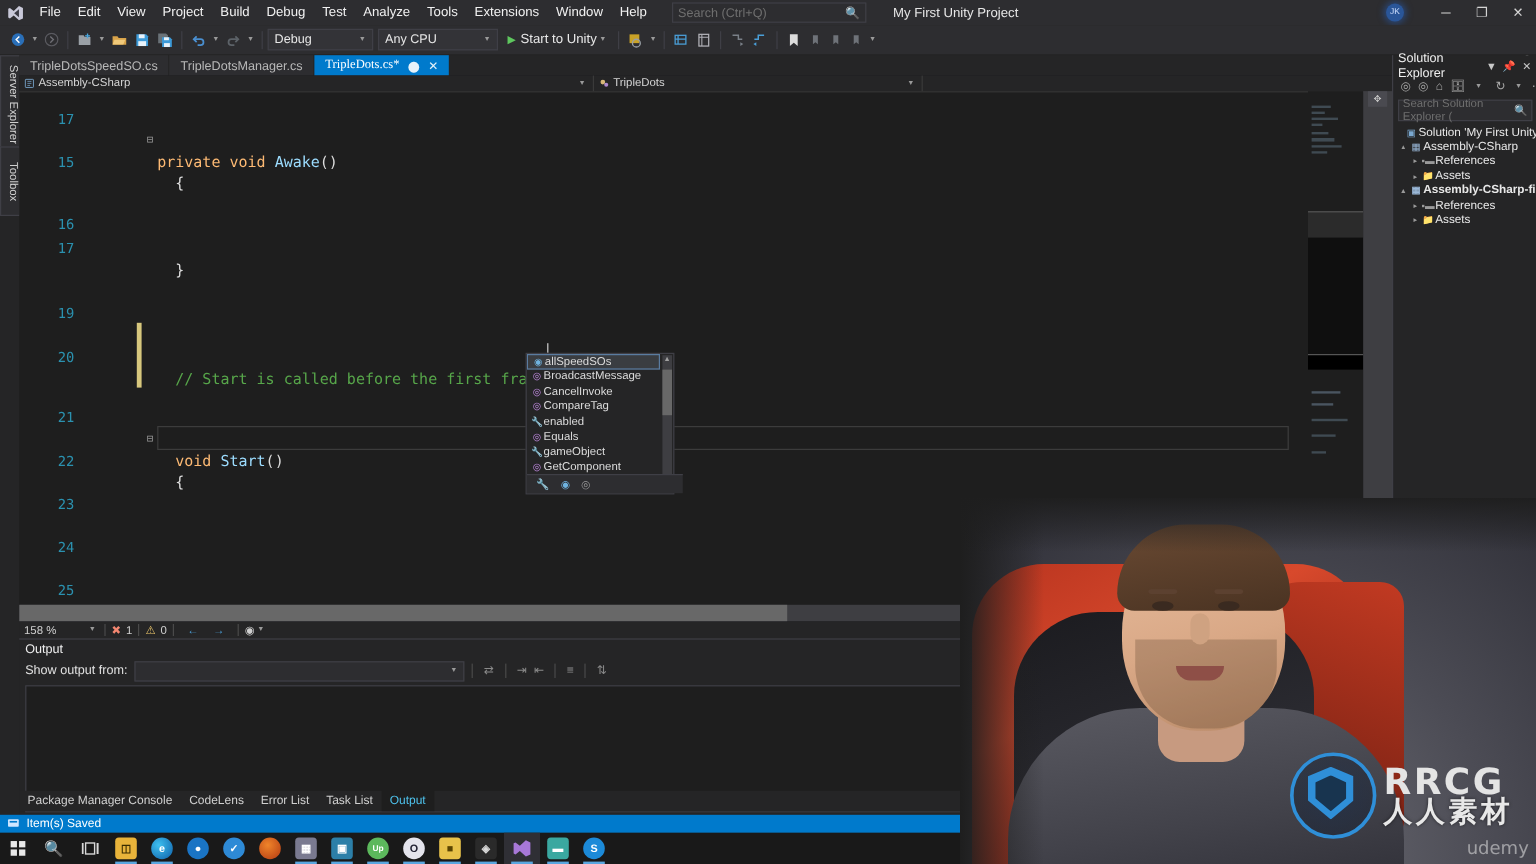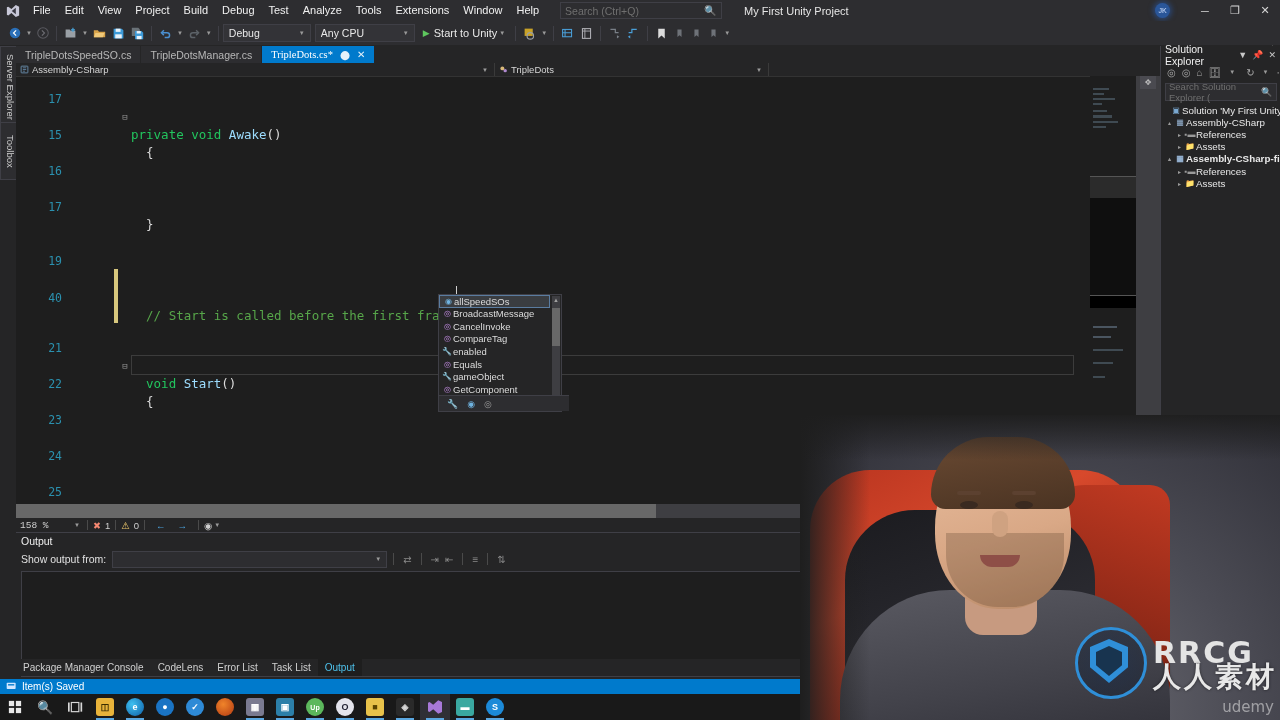--- a/index.html
+++ b/index.html
@@ -58,21 +58,21 @@
         font-family:"DejaVu Sans Mono","Liberation Mono",monospace;font-size:12.5px;}
   .ln{position:relative;height:18.1px;line-height:18.1px;white-space:pre;}
   .ln .num{position:absolute;left:0;width:46px;text-align:right;color:#2b91af;font-size:11.5px;}
   .ln .gut{position:absolute;left:103px;width:12px;text-align:center;color:#989898;font-size:9px;}
   .ln .txt{position:absolute;left:115px;}
   .ln.cref{height:15px;line-height:15px;}
   .ln.cref .rtxt{position:absolute;left:145px;color:#9a9a9a;font-size:9.5px;
                  font-family:"Liberation Sans",sans-serif;}
   .chg{position:absolute;left:98px;width:4px;height:18.1px;background:#d7c77d;}
   .curline{position:absolute;left:115px;right:42px;height:18px;border:1px solid #3c3c3c;}
-  .k{color:#22c55e}.ty{color:#4ec9b0}.cm{color:#57a64a}
+  .k{color:#fdba74}.ty{color:#4ec9b0}.cm{color:#57a64a}
   .id{color:#dcdcdc}.ws{color:#9cdcfe}.pn{color:#dcdcdc}
   .caret-ed{position:absolute;width:1px;height:15px;background:#d0d0d0;}
 
   
   .minimap{position:absolute;right:24px;top:13px;width:46px;height:442px;background:#1e1e1e;}
   .mm-row{height:2.1px;margin-left:3px;background:#3f4a52;}
   .mm-hl{position:absolute;left:0;width:46px;background:#000;}
   .mm-thumb{position:absolute;left:0;width:46px;background:rgba(255,255,255,.06);border-top:1px solid #555;border-bottom:1px solid #555;}
   .vscroll{position:absolute;right:0;top:13px;width:24px;height:442px;background:#3e3e42;}
   .vscroll .up,.vscroll .dn{position:absolute;left:0;width:24px;height:14px;color:#9a9a9a;font-size:7px;
@@ -114,21 +114,21 @@
   .se-hsb .l,.se-hsb .r{position:absolute;top:0;width:8px;height:11px;color:#bbb;font-size:6px;
      display:flex;align-items:center;justify-content:center;}
   .se-hsb .r{right:0;}
   .se-tabs{position:absolute;left:0;bottom:0;width:120px;height:18px;display:flex;align-items:center;gap:1px;}
   .se-tab{height:18px;display:flex;align-items:center;padding:0 4px;font-size:9.5px;color:#cfcfcf;}
   .se-tab.active{background:#007acc;color:#fff;}
 
   
   .edstat{position:absolute;left:16px;top:518px;width:1144px;height:14px;background:#252526;
           display:flex;align-items:center;font-size:9.5px;color:#cfcfcf;gap:0;}
-  .edstat .z{width:52px;padding-left:4px;font-family:Liberation Mono, monospace;}
+  .edstat .z{width:52px;padding-left:4px;}
   .edstat .sep{width:1px;height:10px;background:#4a4a4a;margin:0 5px;}
   .edstat .err{color:#f48771;}
   .edstat .wrn{color:#e9c46a;}
 
   
   .outpanel{position:absolute;left:16px;top:532px;width:1264px;height:147px;background:#252526;border-top:1px solid #3f3f46;}
   .out-hd{height:16px;display:flex;align-items:center;padding-left:5px;font-size:10.5px;color:#f0f0f0;}
   .out-hd .sp{margin-left:auto;display:flex;gap:6px;padding-right:6px;color:#c8c8c8;font-size:9px;}
   .out-tb{height:20px;display:flex;align-items:center;padding-left:5px;gap:0;font-size:10.5px;color:#e0e0e0;}
   .out-combo{width:270px;height:15px;background:#2d2d30;border:1px solid #3f3f46;margin-left:6px;
@@ -195,21 +195,21 @@
   .wm{position:absolute;left:1075px;top:628px;width:205px;height:70px;display:flex;align-items:center;}
   .wm-badge{width:66px;height:66px;border-radius:50%;border:3px solid #2f8fd8;position:relative;
             background:radial-gradient(circle at 50% 50%, rgba(20,40,70,.55), rgba(10,20,35,.35));}
   .wm-badge .inner{position:absolute;left:12px;top:9px;width:38px;height:44px;
             background:#2f8fd8;clip-path:polygon(50% 0,100% 18%,100% 64%,50% 100%,0 64%,0 18%);}
   .wm-badge .inner2{position:absolute;left:18px;top:16px;width:26px;height:30px;background:#18344f;
             clip-path:polygon(50% 0,100% 20%,100% 64%,50% 100%,0 64%,0 20%);}
   .wm-txt{margin-left:6px;}
   .wm-rrcg{font-size:30px;font-weight:bold;color:#e4e4e4;letter-spacing:2px;line-height:28px;
            font-family:"DejaVu Sans",sans-serif;}
-  .wm-cn{font-size:28px;font-weight:bold;color:#e8e8e8;letter-spacing:3px;line-height:20px;
+  .wm-cn{font-size:24px;font-weight:bold;color:#e8e8e8;letter-spacing:3px;line-height:20px;
          text-shadow:0 0 3px rgba(0,0,0,.6);}
   .udemy{position:absolute;right:6px;bottom:4px;font-size:15px;color:rgba(230,230,230,.55);
          font-family:"DejaVu Sans",sans-serif;}
 </style>
 </head>
 <body>
 
 <div id="app">
 
   <div class="titlebar">
@@ -445,32 +445,32 @@
       <div class="ln" style="top:-4px">
         <span class="num">17</span>
         <span class="gut">⊟</span>
         <span class="txt"><span class="k">private</span> <span class="k">void</span> <span class="ws">Awake</span><span class="pn">()</span></span>
       </div>
 
       <div class="ln" style="top:14px">
         <span class="num">15</span>
         <span class="txt">&nbsp;&nbsp;<span class="pn">{</span></span>
       </div>
-      <div class="ln" style="top:32px">
+      <div class="ln" style="top:48px">
         <span class="num">16</span>
       </div>
       <div class="ln" style="top:50px">
         <span class="num">17</span>
         <span class="txt">&nbsp;&nbsp;<span class="pn">}</span></span>
       </div>
       <div class="ln" style="top:86px">
         <span class="num">19</span>
       </div>
       <div class="ln" style="top:104px">
-        <span class="num">40</span>
+        <span class="num">20</span>
         <span class="txt">&nbsp;&nbsp;<span class="cm">// Start is called before the first frame update</span></span>
       </div>
       <div class="ln" style="top:136px">
         <span class="num">21</span>
         <span class="gut">⊟</span>
         <span class="txt">&nbsp;&nbsp;<span class="k">void</span> <span class="ws">Start</span><span class="pn">()</span></span>
       </div>
       <div class="ln" style="top:154px">
         <span class="num">22</span>
         <span class="txt">&nbsp;&nbsp;<span class="pn">{</span></span>

